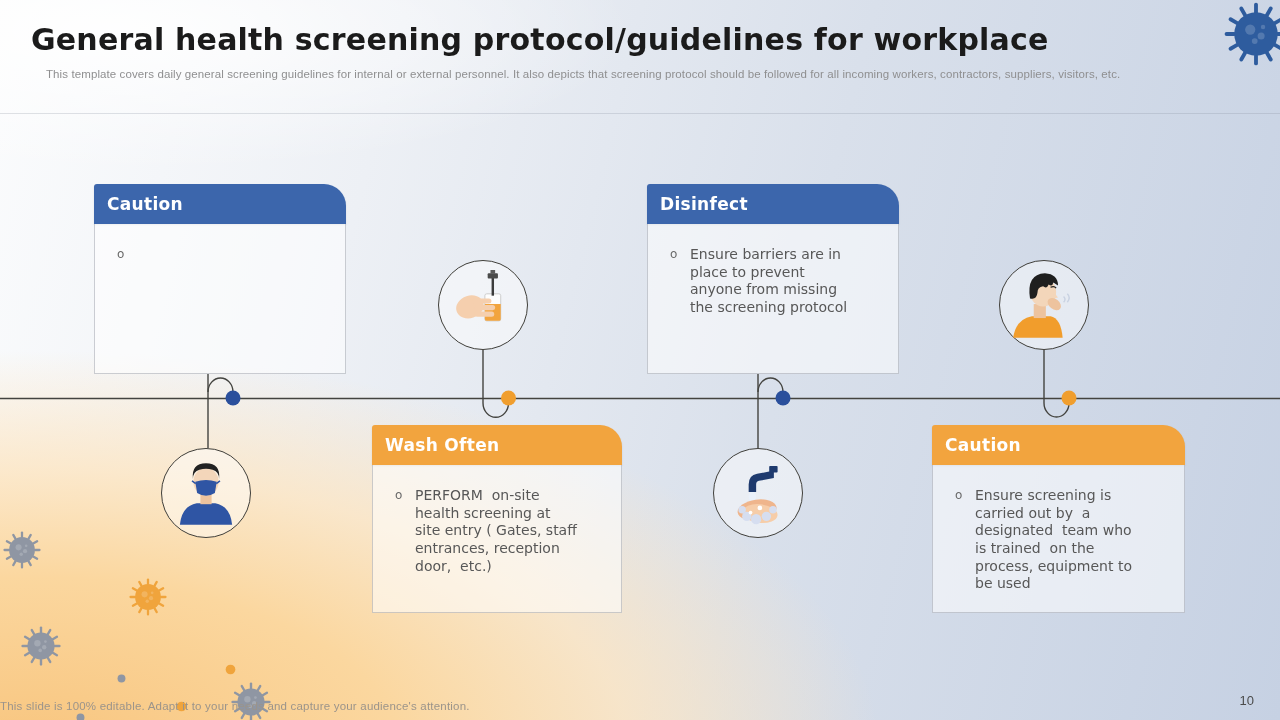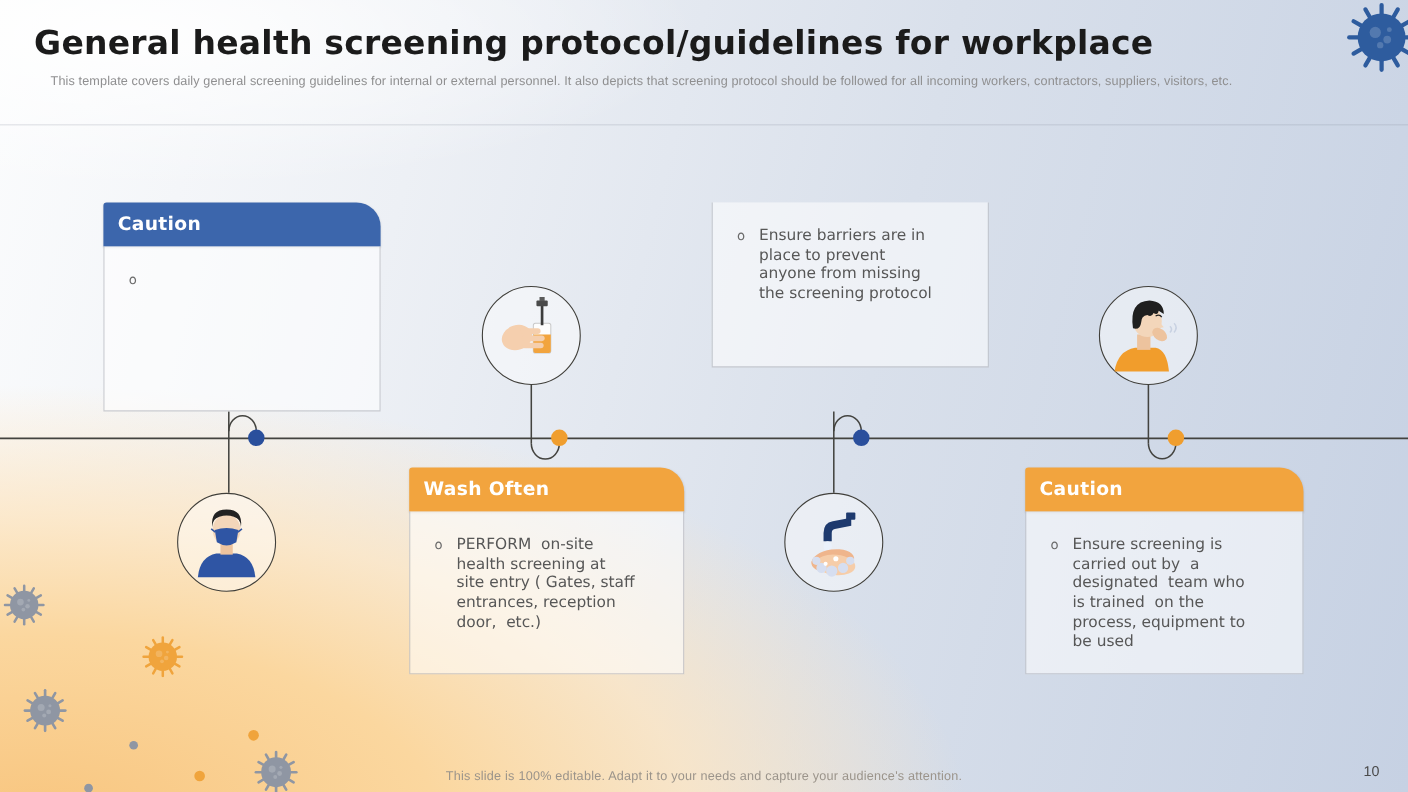--- a/index.html
+++ b/index.html
@@ -70,21 +70,21 @@
     position:absolute; width:90px; height:90px; border-radius:50%;
     border:1.6px solid #403f3a; background:rgba(255,255,255,0.45);
     display:flex; align-items:center; justify-content:center;
   }
   .badge svg { width:84px; height:84px; }
 
   
   .virus { position:absolute; pointer-events:none; }
 
   .slide-footer {
-    position:absolute; left:0; bottom:8px; width:1280px; text-align:center;
+    position:absolute; left:0; bottom:8px; width:1280px; 
     font-size:11.5px; color:#9b948b; letter-spacing:0.2px;
   }
   .page-number {
     position:absolute; right:26px; bottom:12px;
     font-size:13px; color:#4b4b4b;text-align:right;
   }
 </style>
 </head>
 <body>
 
@@ -131,20 +131,23 @@
     </div>
     <div class="bd">
       <div class="bullet-row">
         <span class="bullet">o</span>
         <span class="bullet-text">PERFORM  on-site health screening at site entry ( Gates, staff entrances, reception door,  etc.)</span>
       </div>
     </div>
   </div>
 
   <div class="card blue tall" style="left:647px; top:184px;">
+    <div class="hd">
+      <span>Disinfect</span>
+    </div>
     <div class="bd">
       <div class="bullet-row">
         <span class="bullet">o</span>
         <span class="bullet-text">Ensure barriers are in place to prevent  anyone from missing the screening protocol</span>
       </div>
     </div>
   </div>
 
   <div class="card orange short" style="left:932px; top:425px; width:253px;border-radius:17px;">
     <div class="hd">

